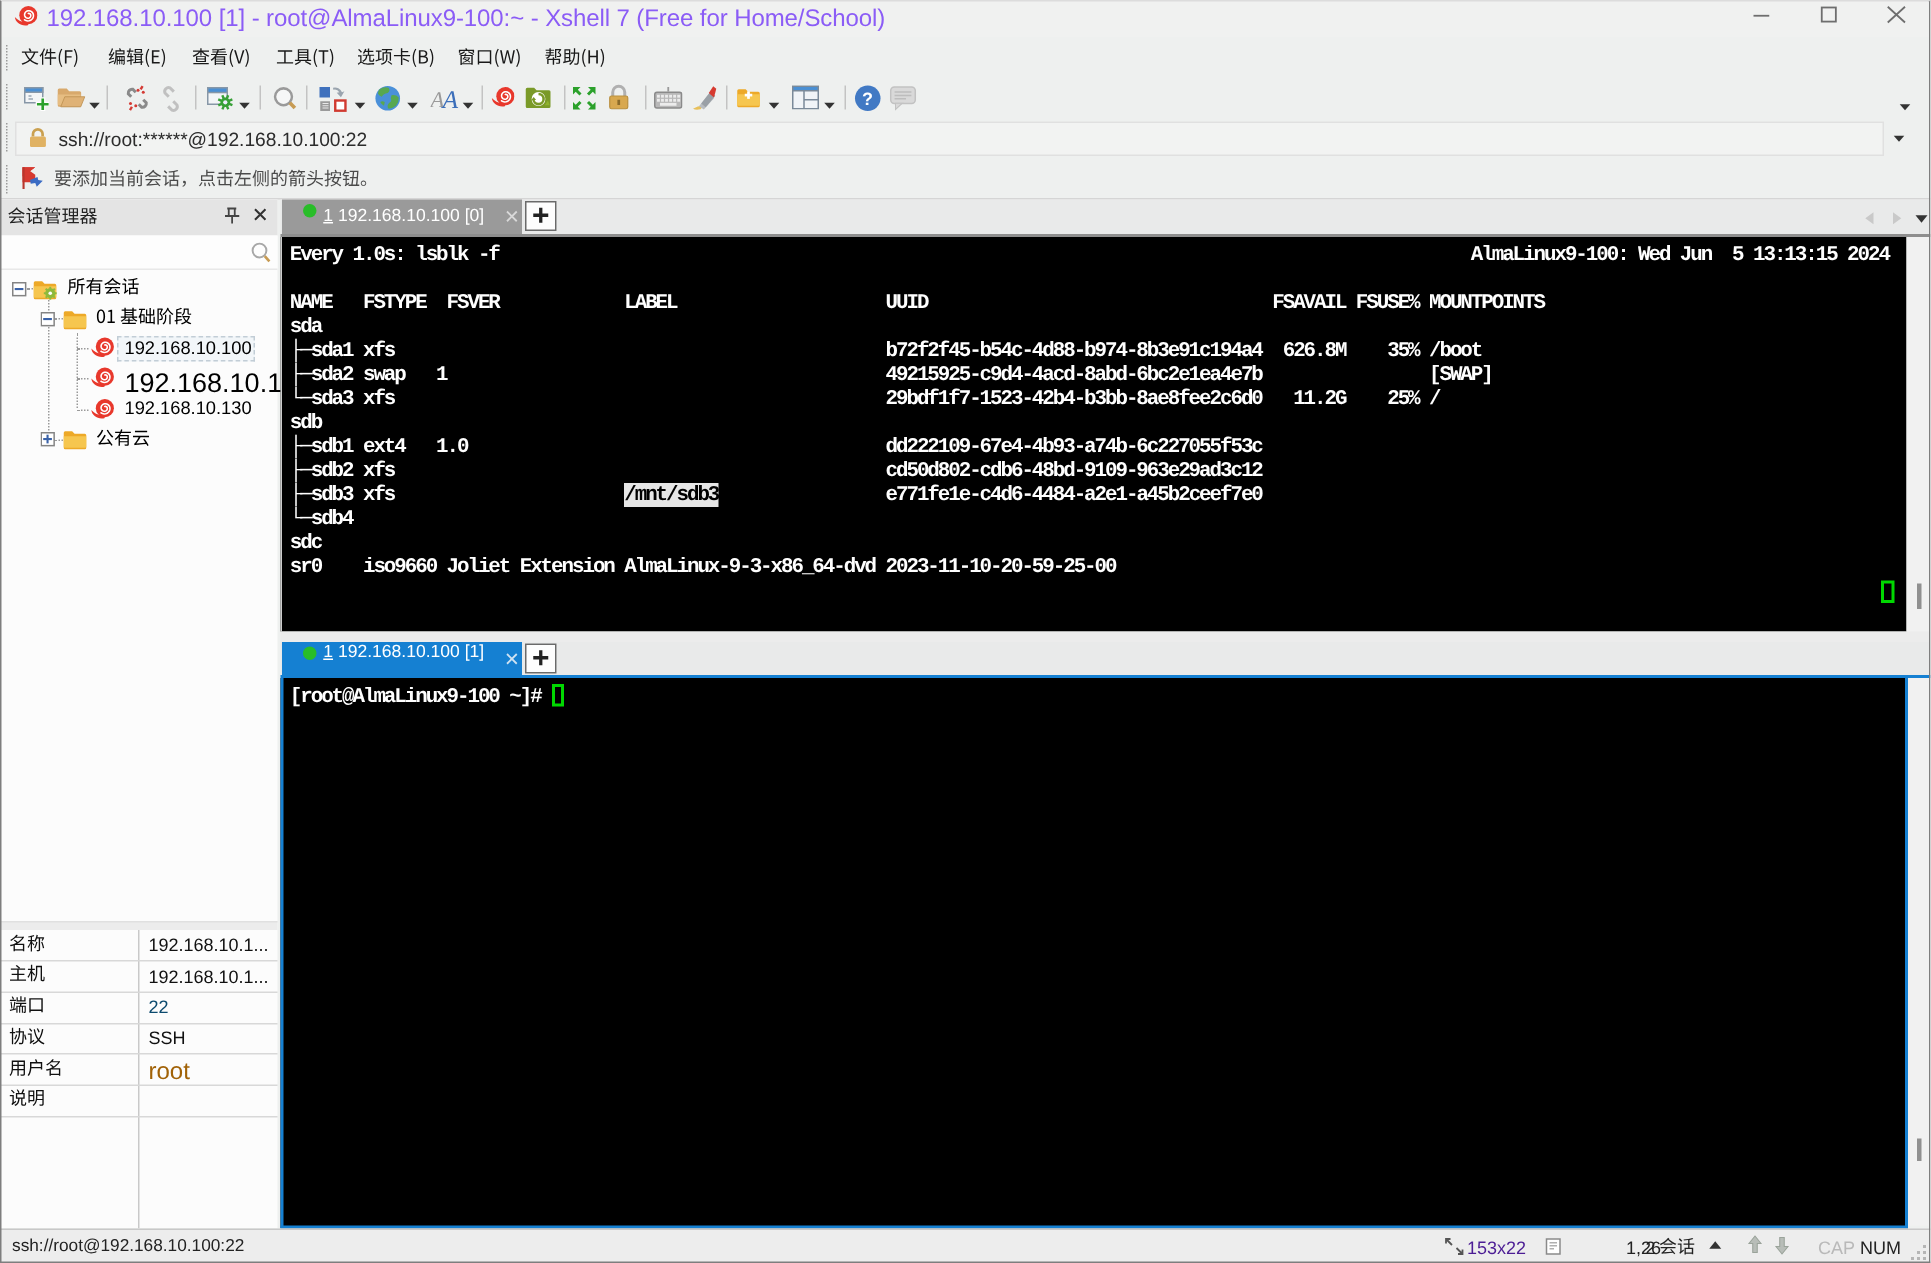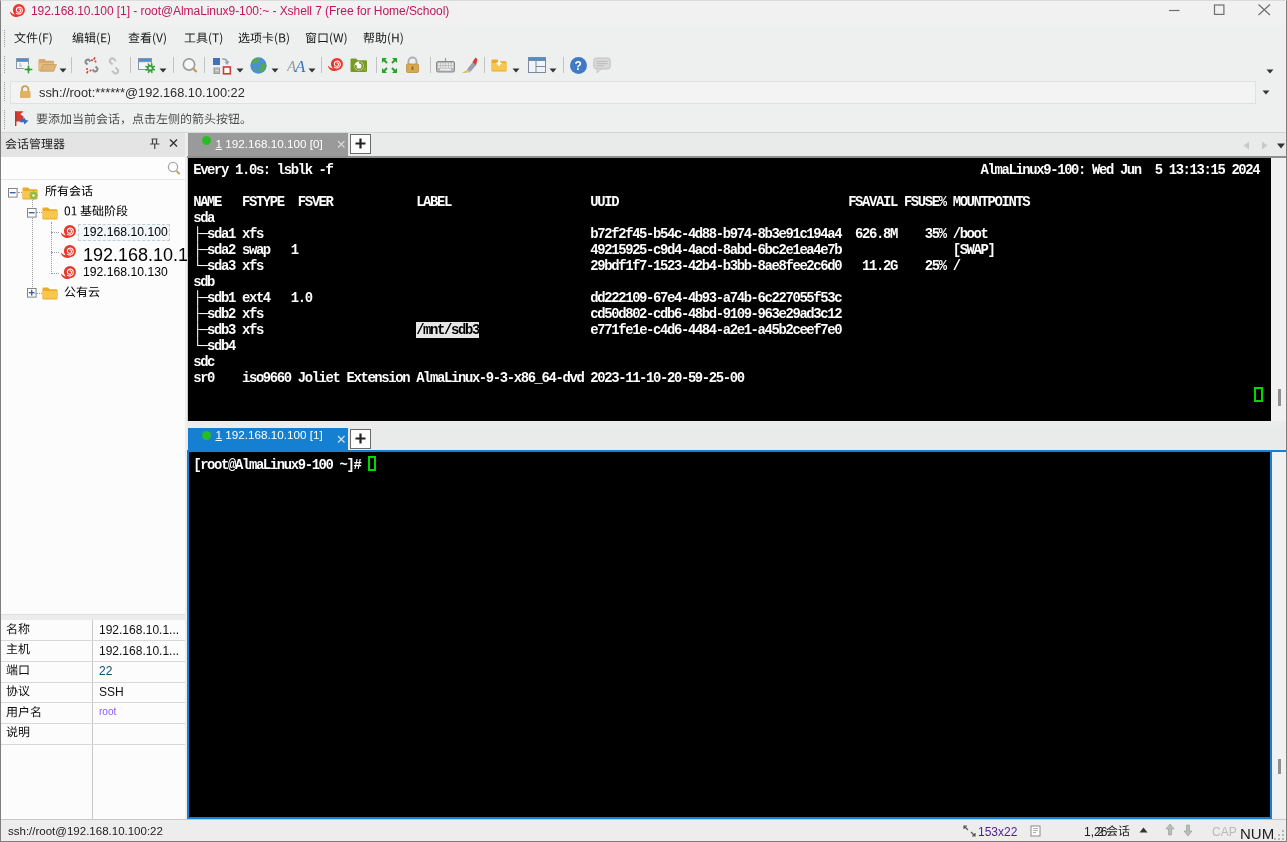--- a/index.html
+++ b/index.html
@@ -9,21 +9,21 @@
 .dotv{border-left:1px dotted #9a9a9a}
 .doth{border-top:1px dotted #9a9a9a}
 </style></head><body>
 <div class="abs" style="left:0;top:0;width:1287px;height:842px;border-left:1px solid #7e7e7e;border-right:1px solid #7e7e7e;border-bottom:1px solid #7e7e7e;border-top:1px solid #dcdcdc;pointer-events:none;z-index:99"></div>
 <div class="abs" style="left:0;top:0;width:1287px;height:25px;background:#f0f1f0"></div>
 <svg style="position:absolute;left:9px;top:3px" width="16" height="16" viewBox="0 0 16 16">
 <path d="M0.9,8.4 C1.3,12.3 5.2,14.6 9.6,13.8 L10.4,11.5 C6.2,12.3 3.1,10.9 0.9,8.4 Z" fill="#e8382c"></path>
 <circle cx="9.9" cy="7.1" r="6.05" fill="#e8382c"></circle>
 <path d="M7.30,10.20 L8.30,10.73 L9.39,10.95 L10.47,10.87 L11.46,10.48 L12.29,9.85 L12.90,9.03 L13.24,8.10 L13.31,7.12 L13.10,6.19 L12.65,5.38 L12.01,4.74 L11.23,4.32 L10.39,4.14 L9.55,4.20 L8.79,4.48 L8.15,4.96 L7.69,5.58 L7.43,6.28 L7.38,7.00 L7.53,7.69 L7.86,8.29 L8.33,8.75 L8.89,9.05 L9.49,9.18 L10.08,9.13 L10.61,8.92 L11.04,8.59 L11.34,8.16 L11.51,7.69 L11.53,7.21 L11.42,6.77 L11.20,6.40 L10.89,6.12 L10.54,5.96 L10.18,5.90 L9.84,5.95" fill="none" stroke="#fff" stroke-width="1.05" stroke-linecap="round"></path>
 </svg>
-<div class="abs" style="left:31px;top:3.5px;font-size:12px;letter-spacing:-0.06px;color:#be185d">192.168.10.100 [1] - root@AlmaLinux9-100:~ - Xshell 7 (Free for Home/School)</div>
+<div class="abs" style="left:31px;top:3.5px;font-size:16px;letter-spacing:-0.06px;color:#8b5cf6">192.168.10.100 [1] - root@AlmaLinux9-100:~ - Xshell 7 (Free for Home/School)</div>
 <svg class="abs" style="left:1160px;top:0" width="127" height="28">
 <line x1="9" y1="10.5" x2="19.5" y2="10.5" stroke="#6e6e6e" stroke-width="1.2"></line>
 <rect x="54.5" y="5" width="9.4" height="9.4" fill="none" stroke="#6e6e6e" stroke-width="1.2"></rect>
 <path d="M98.5,4.5 l11.5,10.5 M110,4.5 l-11.5,10.5" stroke="#6e6e6e" stroke-width="1.2"></path>
 </svg>
 <div class="abs" style="left:0;top:25px;width:1287px;height:27px;background:#eef0ef"></div>
 <div class="abs dotv" style="left:4px;top:30px;height:17px"></div>
 <svg style="position:absolute;left:14px;top:32px;overflow:visible" width="40" height="17">
     <path transform="translate(0,10.3)" d="M5.07 -9.87C5.43 -9.28 5.82 -8.48 5.96 -7.99L6.96 -8.31C6.79 -8.80 6.37 -9.58 6.01 -10.16ZM0.6 -7.96V-7.08H2.47C3.18 -5.25 4.12 -3.68 5.36 -2.4C4.04 -1.29 2.42 -0.48 0.43 0.08C0.61 0.3 0.9 0.72 0.99 0.93C3.0 0.28 4.66 -0.57 6.02 -1.75C7.38 -0.55 9.01 0.33 10.98 0.87C11.13 0.62 11.4 0.24 11.60 0.04C9.68 -0.43 8.05 -1.28 6.72 -2.41C7.93 -3.64 8.85 -5.18 9.55 -7.08H11.44V-7.96ZM6.04 -3.03C4.92 -4.17 4.03 -5.54 3.40 -7.08H8.53C7.93 -5.46 7.10 -4.12 6.04 -3.03Z M15.80 -4.09V-3.21H19.24V0.96H20.14V-3.21H23.43V-4.09H20.14V-6.74H22.90V-7.62H20.14V-9.93H19.24V-7.62H17.64C17.79 -8.16 17.92 -8.73 18.04 -9.3L17.18 -9.48C16.90 -7.90 16.40 -6.36 15.70 -5.36C15.92 -5.25 16.30 -5.04 16.47 -4.90C16.8 -5.41 17.1 -6.04 17.35 -6.74H19.24V-4.09ZM15.21 -10.03C14.56 -8.22 13.51 -6.42 12.38 -5.24C12.54 -5.04 12.80 -4.57 12.9 -4.35C13.28 -4.76 13.64 -5.24 14.00 -5.76V0.93H14.86V-7.16C15.32 -8.00 15.73 -8.89 16.06 -9.78Z M26.86 2.35 27.54 2.05C26.50 0.34 26.01 -1.69 26.01 -3.73C26.01 -5.76 26.50 -7.78 27.54 -9.50L26.86 -9.81C25.76 -8.01 25.10 -6.08 25.10 -3.73C25.10 -1.36 25.76 0.56 26.86 2.35Z M29.26 0.0H30.37V-3.94H33.73V-4.88H30.37V-7.86H34.33V-8.79H29.26Z M35.86 2.35C36.97 0.56 37.63 -1.36 37.63 -3.73C37.63 -6.08 36.97 -8.01 35.86 -9.81L35.18 -9.50C36.21 -7.78 36.73 -5.76 36.73 -3.73C36.73 -1.69 36.21 0.34 35.18 2.05Z" fill="#1a1a1a"></path>
   </svg>
@@ -360,21 +360,21 @@
 <div class="abs" style="left:99px;top:664.4px;font-size:12px;color:#0c4a6e">22</div>
 <div class="abs" style="left:0;top:702.3px;width:185px;height:1px;background:#d8d8d8"></div>
 <svg style="position:absolute;left:6px;top:684.8000000000001px;overflow:visible" width="26" height="17">
     <path transform="translate(0,10.3)" d="M4.63 -5.68C4.41 -4.54 4.02 -3.40 3.49 -2.64C3.68 -2.53 4.03 -2.29 4.17 -2.17C4.71 -3.0 5.18 -4.26 5.44 -5.53ZM10.05 -5.49C10.39 -4.39 10.72 -2.92 10.82 -2.06L11.66 -2.28C11.53 -3.12 11.17 -4.54 10.82 -5.65ZM1.92 -10.08V-7.27H0.56V-6.43H1.92V0.94H2.79V-6.43H4.08V-7.27H2.79V-10.08ZM6.58 -9.97V-7.82V-7.8H4.45V-6.92H6.57C6.50 -4.60 6.01 -1.81 3.36 0.36C3.57 0.50 3.9 0.78 4.05 0.97C6.85 -1.36 7.36 -4.40 7.44 -6.92H9.10C8.98 -2.26 8.86 -0.56 8.54 -0.18C8.42 -0.02 8.30 0.0 8.07 0.0C7.82 0.0 7.2 0.0 6.50 -0.06C6.67 0.18 6.75 0.55 6.78 0.81C7.41 0.85 8.06 0.86 8.43 0.81C8.83 0.78 9.08 0.67 9.32 0.34C9.73 -0.19 9.85 -1.98 9.97 -7.34C9.97 -7.46 9.98 -7.8 9.98 -7.8H7.45V-7.82V-9.97Z M18.50 -9.51C18.98 -8.71 19.48 -7.64 19.68 -6.98L20.49 -7.35C20.30 -8.01 19.76 -9.04 19.25 -9.84ZM13.35 -9.25C13.89 -8.68 14.54 -7.89 14.85 -7.39L15.54 -7.95C15.22 -8.44 14.55 -9.19 14.00 -9.74ZM21.98 -9.33C21.58 -6.84 20.96 -4.59 19.68 -2.79C18.46 -4.47 17.73 -6.64 17.30 -9.19L16.45 -9.04C16.96 -6.20 17.74 -3.84 19.06 -2.04C18.22 -1.09 17.13 -0.3 15.73 0.3C15.9 0.49 16.15 0.82 16.27 1.04C17.66 0.42 18.76 -0.39 19.64 -1.34C20.54 -0.33 21.67 0.44 23.06 0.99C23.20 0.75 23.49 0.39 23.71 0.21C22.29 -0.28 21.16 -1.06 20.25 -2.07C21.70 -4.02 22.42 -6.45 22.90 -9.19ZM12.55 -6.32V-5.44H14.24V-1.21C14.24 -0.58 13.92 -0.18 13.72 0.01C13.88 0.14 14.14 0.45 14.24 0.64C14.43 0.40 14.74 0.16 16.86 -1.33C16.76 -1.51 16.63 -1.86 16.56 -2.1L15.12 -1.10V-6.32Z" fill="#111"></path>
   </svg>
 <div class="abs" style="left:99px;top:685.1px;font-size:12px;color:#111">SSH</div>
 <div class="abs" style="left:0;top:723.0px;width:185px;height:1px;background:#d8d8d8"></div>
 <svg style="position:absolute;left:6px;top:705.5px;overflow:visible" width="38" height="17">
     <path transform="translate(0,10.3)" d="M1.83 -9.24V-4.88C1.83 -3.19 1.71 -1.06 0.38 0.43C0.58 0.54 0.94 0.84 1.08 1.02C2.00 0.0 2.41 -1.38 2.59 -2.72H5.60V0.85H6.51V-2.72H9.75V-0.26C9.75 -0.04 9.67 0.02 9.43 0.03C9.20 0.04 8.38 0.06 7.54 0.02C7.66 0.26 7.81 0.66 7.86 0.88C8.98 0.9 9.68 0.88 10.09 0.74C10.5 0.6 10.64 0.32 10.64 -0.26V-9.24ZM2.72 -8.37H5.60V-6.44H2.72ZM9.75 -8.37V-6.44H6.51V-8.37ZM2.72 -5.59H5.60V-3.57H2.67C2.71 -4.03 2.72 -4.47 2.72 -4.88ZM9.75 -5.59V-3.57H6.51V-5.59Z M14.96 -7.38H21.22V-4.96H14.95L14.96 -5.60ZM17.29 -9.91C17.53 -9.38 17.79 -8.71 17.94 -8.22H14.02V-5.60C14.02 -3.79 13.87 -1.29 12.40 0.49C12.62 0.58 13.02 0.86 13.18 1.03C14.36 -0.40 14.78 -2.4 14.91 -4.12H21.22V-3.33H22.14V-8.22H18.33L18.88 -8.38C18.74 -8.85 18.44 -9.58 18.15 -10.14Z M27.15 -6.34C27.76 -5.92 28.47 -5.35 29.00 -4.87C27.6 -4.12 26.05 -3.58 24.56 -3.27C24.73 -3.07 24.94 -2.68 25.03 -2.44C25.69 -2.60 26.36 -2.79 27.02 -3.03V0.94H27.92V0.32H33.27V0.94H34.18V-4.08H29.41C31.40 -5.14 33.14 -6.63 34.12 -8.55L33.52 -8.92L33.37 -8.88H29.12C29.41 -9.21 29.67 -9.56 29.90 -9.91L28.87 -10.11C28.16 -8.96 26.79 -7.63 24.82 -6.70C25.04 -6.55 25.33 -6.22 25.46 -6.01C26.60 -6.60 27.55 -7.30 28.33 -8.05H32.79C32.08 -6.99 31.04 -6.09 29.84 -5.34C29.28 -5.83 28.48 -6.43 27.85 -6.86ZM33.27 -0.50H27.92V-3.25H33.27Z" fill="#111"></path>
   </svg>
-<div class="abs" style="left:99px;top:705.8px;font-size:10px;color:#8b5cf6">root</div>
+<div class="abs" style="left:99px;top:705.8px;font-size:16px;color:#a16207">root</div>
 <div class="abs" style="left:0;top:743.7px;width:185px;height:1px;background:#d8d8d8"></div>
 <svg style="position:absolute;left:6px;top:726.2px;overflow:visible" width="26" height="17">
     <path transform="translate(0,10.3)" d="M1.33 -9.27C1.98 -8.68 2.78 -7.84 3.15 -7.32L3.80 -7.95C3.42 -8.46 2.59 -9.26 1.94 -9.82ZM5.48 -6.85H9.56V-4.66H5.48ZM2.11 0.50C2.28 0.26 2.61 -0.01 4.87 -1.66C4.77 -1.84 4.63 -2.20 4.56 -2.47L3.19 -1.51V-6.31H0.54V-5.43H2.29V-1.42C2.29 -0.9 1.82 -0.48 1.58 -0.32C1.76 -0.13 2.01 0.26 2.11 0.50ZM4.60 -7.66V-3.85H6.13C5.97 -1.88 5.56 -0.48 3.56 0.27C3.75 0.44 4.00 0.75 4.11 0.97C6.33 0.06 6.85 -1.56 7.04 -3.85H8.11V-0.40C8.11 0.52 8.32 0.79 9.21 0.79C9.40 0.79 10.24 0.79 10.41 0.79C11.18 0.79 11.41 0.38 11.50 -1.16C11.25 -1.23 10.88 -1.38 10.69 -1.53C10.68 -0.22 10.62 -0.04 10.33 -0.04C10.16 -0.04 9.48 -0.04 9.34 -0.04C9.04 -0.04 9.0 -0.09 9.0 -0.42V-3.85H10.46V-7.66H9.21C9.55 -8.30 9.91 -9.07 10.22 -9.78L9.28 -10.06C9.06 -9.34 8.62 -8.35 8.25 -7.66H6.21L7.02 -8.01C6.82 -8.56 6.34 -9.42 5.88 -10.04L5.11 -9.73C5.56 -9.08 6.01 -8.22 6.19 -7.66Z M16.05 -5.41V-3.02H13.81V-5.41ZM16.05 -6.22H13.81V-8.52H16.05ZM12.96 -9.34V-1.05H13.81V-2.18H16.89V-9.34ZM22.24 -8.72V-6.64H18.88V-8.72ZM18.01 -9.56V-5.29C18.01 -3.42 17.80 -1.12 15.76 0.42C15.96 0.55 16.29 0.85 16.42 1.04C17.80 -0.01 18.42 -1.46 18.69 -2.89H22.24V-0.22C22.24 -0.01 22.16 0.06 21.94 0.06C21.74 0.07 20.98 0.08 20.20 0.04C20.34 0.3 20.49 0.68 20.53 0.93C21.57 0.93 22.22 0.91 22.62 0.76C23.00 0.62 23.13 0.33 23.13 -0.22V-9.56ZM22.24 -5.83V-3.70H18.81C18.87 -4.24 18.88 -4.78 18.88 -5.28V-5.83Z" fill="#111"></path>
   </svg>
 <div class="abs" style="left:187px;top:133px;width:1100px;height:22.5px;background:#e9eaea"></div>
 <div class="abs" style="left:187px;top:155.5px;width:1100px;height:2.5px;background:#8e8e8e"></div>
 <div class="abs" style="left:188px;top:133px;width:160px;height:22.5px;background:#9a9a9a"></div>
 <div class="abs" style="left:201.5px;top:135.8px;width:9.4px;height:9.4px;border-radius:50%;background:#28bd28"></div>
 <div class="abs" style="left:215.5px;top:137.3px;font-size:11.7px;color:#fff"><span style="text-decoration:underline">1</span> 192.168.10.100 [0]</div>
 <svg class="abs" style="left:337px;top:140px" width="9" height="9">
@@ -446,21 +446,21 @@
     <path transform="translate(0,10.3)" d="M1.88 0.69C2.34 0.52 3.01 0.48 9.37 -0.06C9.64 0.3 9.88 0.64 10.05 0.94L10.86 0.45C10.33 -0.44 9.19 -1.74 8.11 -2.7L7.35 -2.29C7.82 -1.86 8.30 -1.35 8.73 -0.85L3.27 -0.43C4.12 -1.22 4.98 -2.18 5.72 -3.16H11.01V-4.04H1.06V-3.16H4.5C3.72 -2.1 2.80 -1.15 2.48 -0.86C2.11 -0.51 1.83 -0.28 1.57 -0.22C1.68 0.01 1.83 0.49 1.88 0.69ZM6.04 -10.08C4.96 -8.47 2.85 -6.94 0.50 -5.95C0.72 -5.78 1.03 -5.4 1.16 -5.17C1.86 -5.49 2.53 -5.85 3.16 -6.25V-5.52H8.89V-6.36H3.32C4.35 -7.03 5.28 -7.78 6.03 -8.61C6.75 -7.87 7.76 -7.05 8.89 -6.36C9.54 -5.95 10.23 -5.59 10.92 -5.31C11.06 -5.55 11.36 -5.92 11.55 -6.10C9.61 -6.78 7.65 -8.08 6.55 -9.22L6.91 -9.70Z M13.18 -9.21C13.8 -8.67 14.56 -7.90 14.91 -7.41L15.54 -8.06C15.15 -8.53 14.37 -9.25 13.76 -9.76ZM17.00 -3.51V0.96H17.89V0.46H21.87V0.91H22.81V-3.51H20.34V-5.53H23.50V-6.38H20.34V-8.70C21.27 -8.86 22.16 -9.06 22.87 -9.27L22.24 -9.99C20.88 -9.55 18.44 -9.18 16.36 -8.96C16.46 -8.76 16.58 -8.42 16.63 -8.22C17.52 -8.30 18.49 -8.41 19.42 -8.55V-6.38H16.38V-5.53H19.42V-3.51ZM17.89 -0.34V-2.68H21.87V-0.34ZM12.51 -6.31V-5.44H14.19V-1.26C14.19 -0.69 13.77 -0.25 13.54 -0.08C13.71 0.08 13.98 0.43 14.07 0.62C14.25 0.38 14.58 0.12 16.63 -1.48C16.52 -1.65 16.35 -2.00 16.27 -2.23L15.04 -1.29V-6.31Z" fill="#222"></path>
   </svg>
 <svg class="abs" style="left:1139px;top:827px" width="9" height="7">
     <path d="M4.5,0.5 L8.5,5.5 H0.5 Z" fill="#333"></path>
   </svg>
 <svg class="abs" style="left:1165px;top:823px" width="30" height="14" viewBox="0 0 30 14">
 <path d="M5,1 l4,5 h-2.5 v6 h-3 v-6 H1 Z" fill="#b8bdb8" stroke="#9aa39a" stroke-width="0.7"></path>
 <path d="M23,13 l4,-5 h-2.5 v-6 h-3 v6 H19 Z" fill="#b8bdb8" stroke="#9aa39a" stroke-width="0.7"></path>
 </svg>
 <div class="abs" style="left:1212px;top:824.5px;font-size:12px;color:#b9b9b9">CAP</div>
-<div class="abs" style="left:1240px;top:824.5px;font-size:15px;color:#222">NUM</div>
+<div class="abs" style="left:1240px;top:824.5px;font-size:12px;color:#222">NUM</div>
 <svg class="abs" style="left:1274px;top:830px" width="12" height="11">
     <g fill="#b5b5b5">
       <rect x="8" y="0" width="2" height="2"></rect>
       <rect x="4" y="4" width="2" height="2"></rect>
       <rect x="8" y="4" width="2" height="2"></rect>
       <rect x="0" y="8" width="2" height="2"></rect>
       <rect x="4" y="8" width="2" height="2"></rect>
       <rect x="8" y="8" width="2" height="2"></rect>
     </g>
   </svg>

